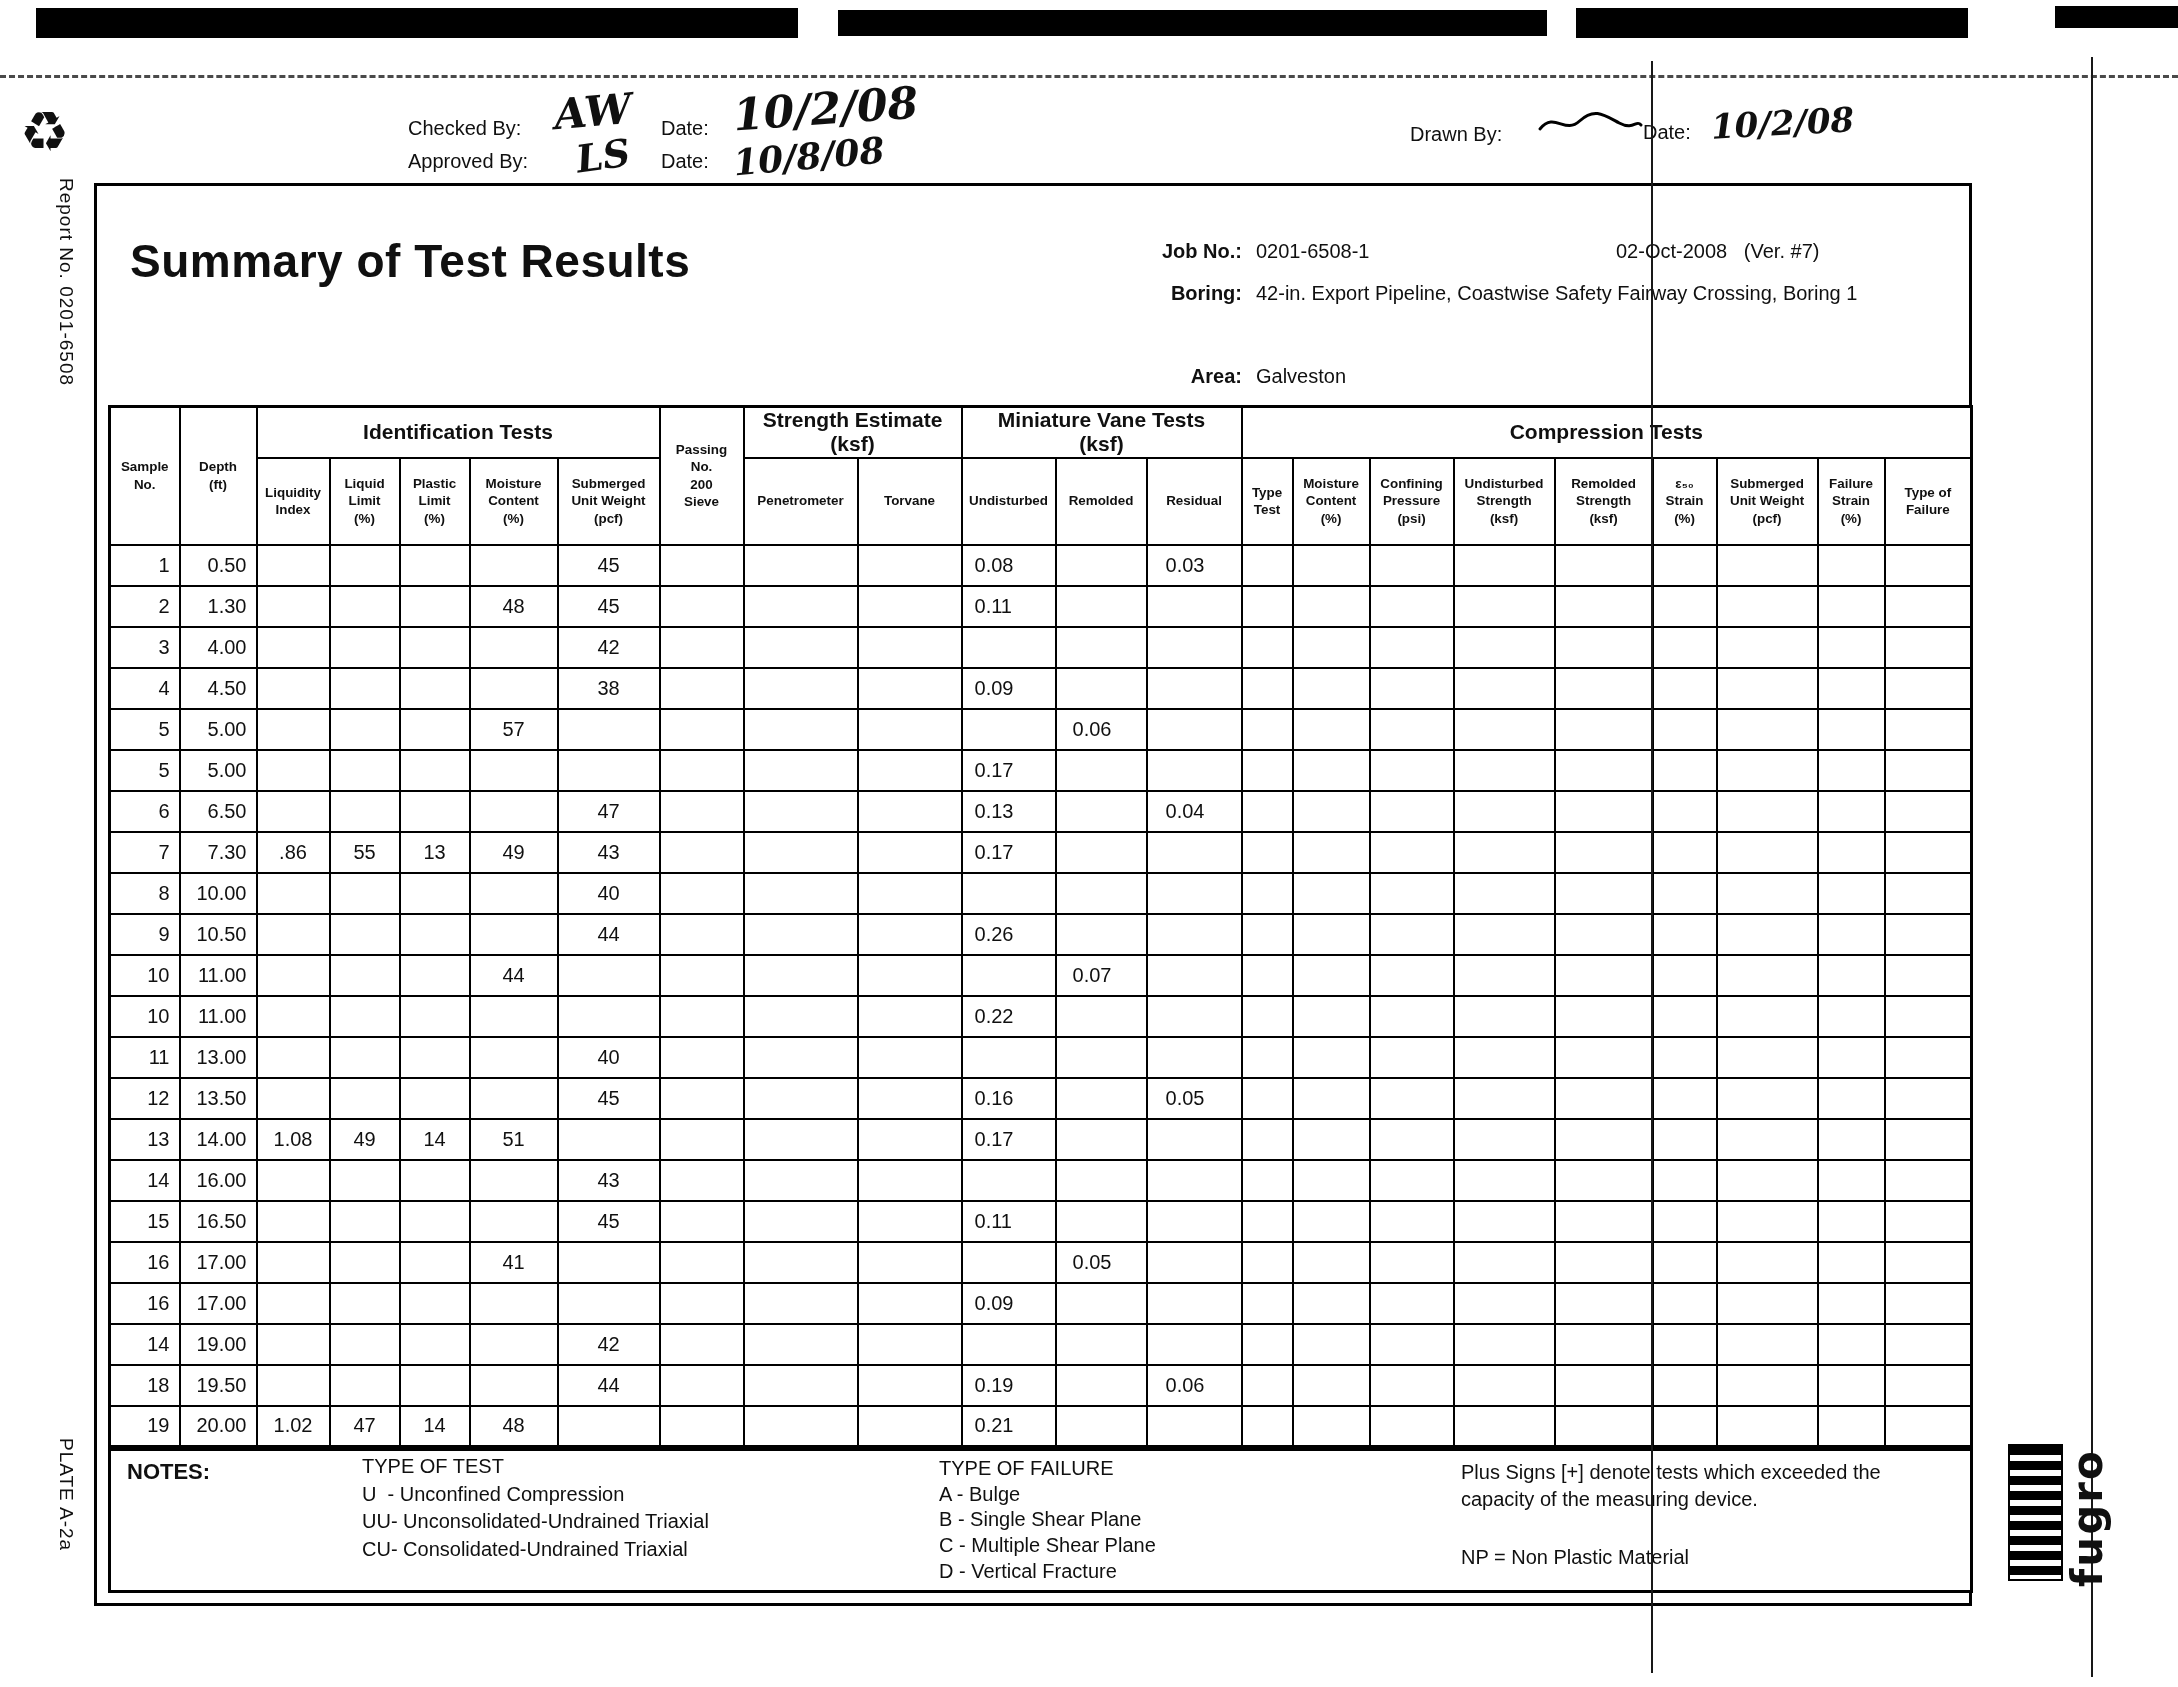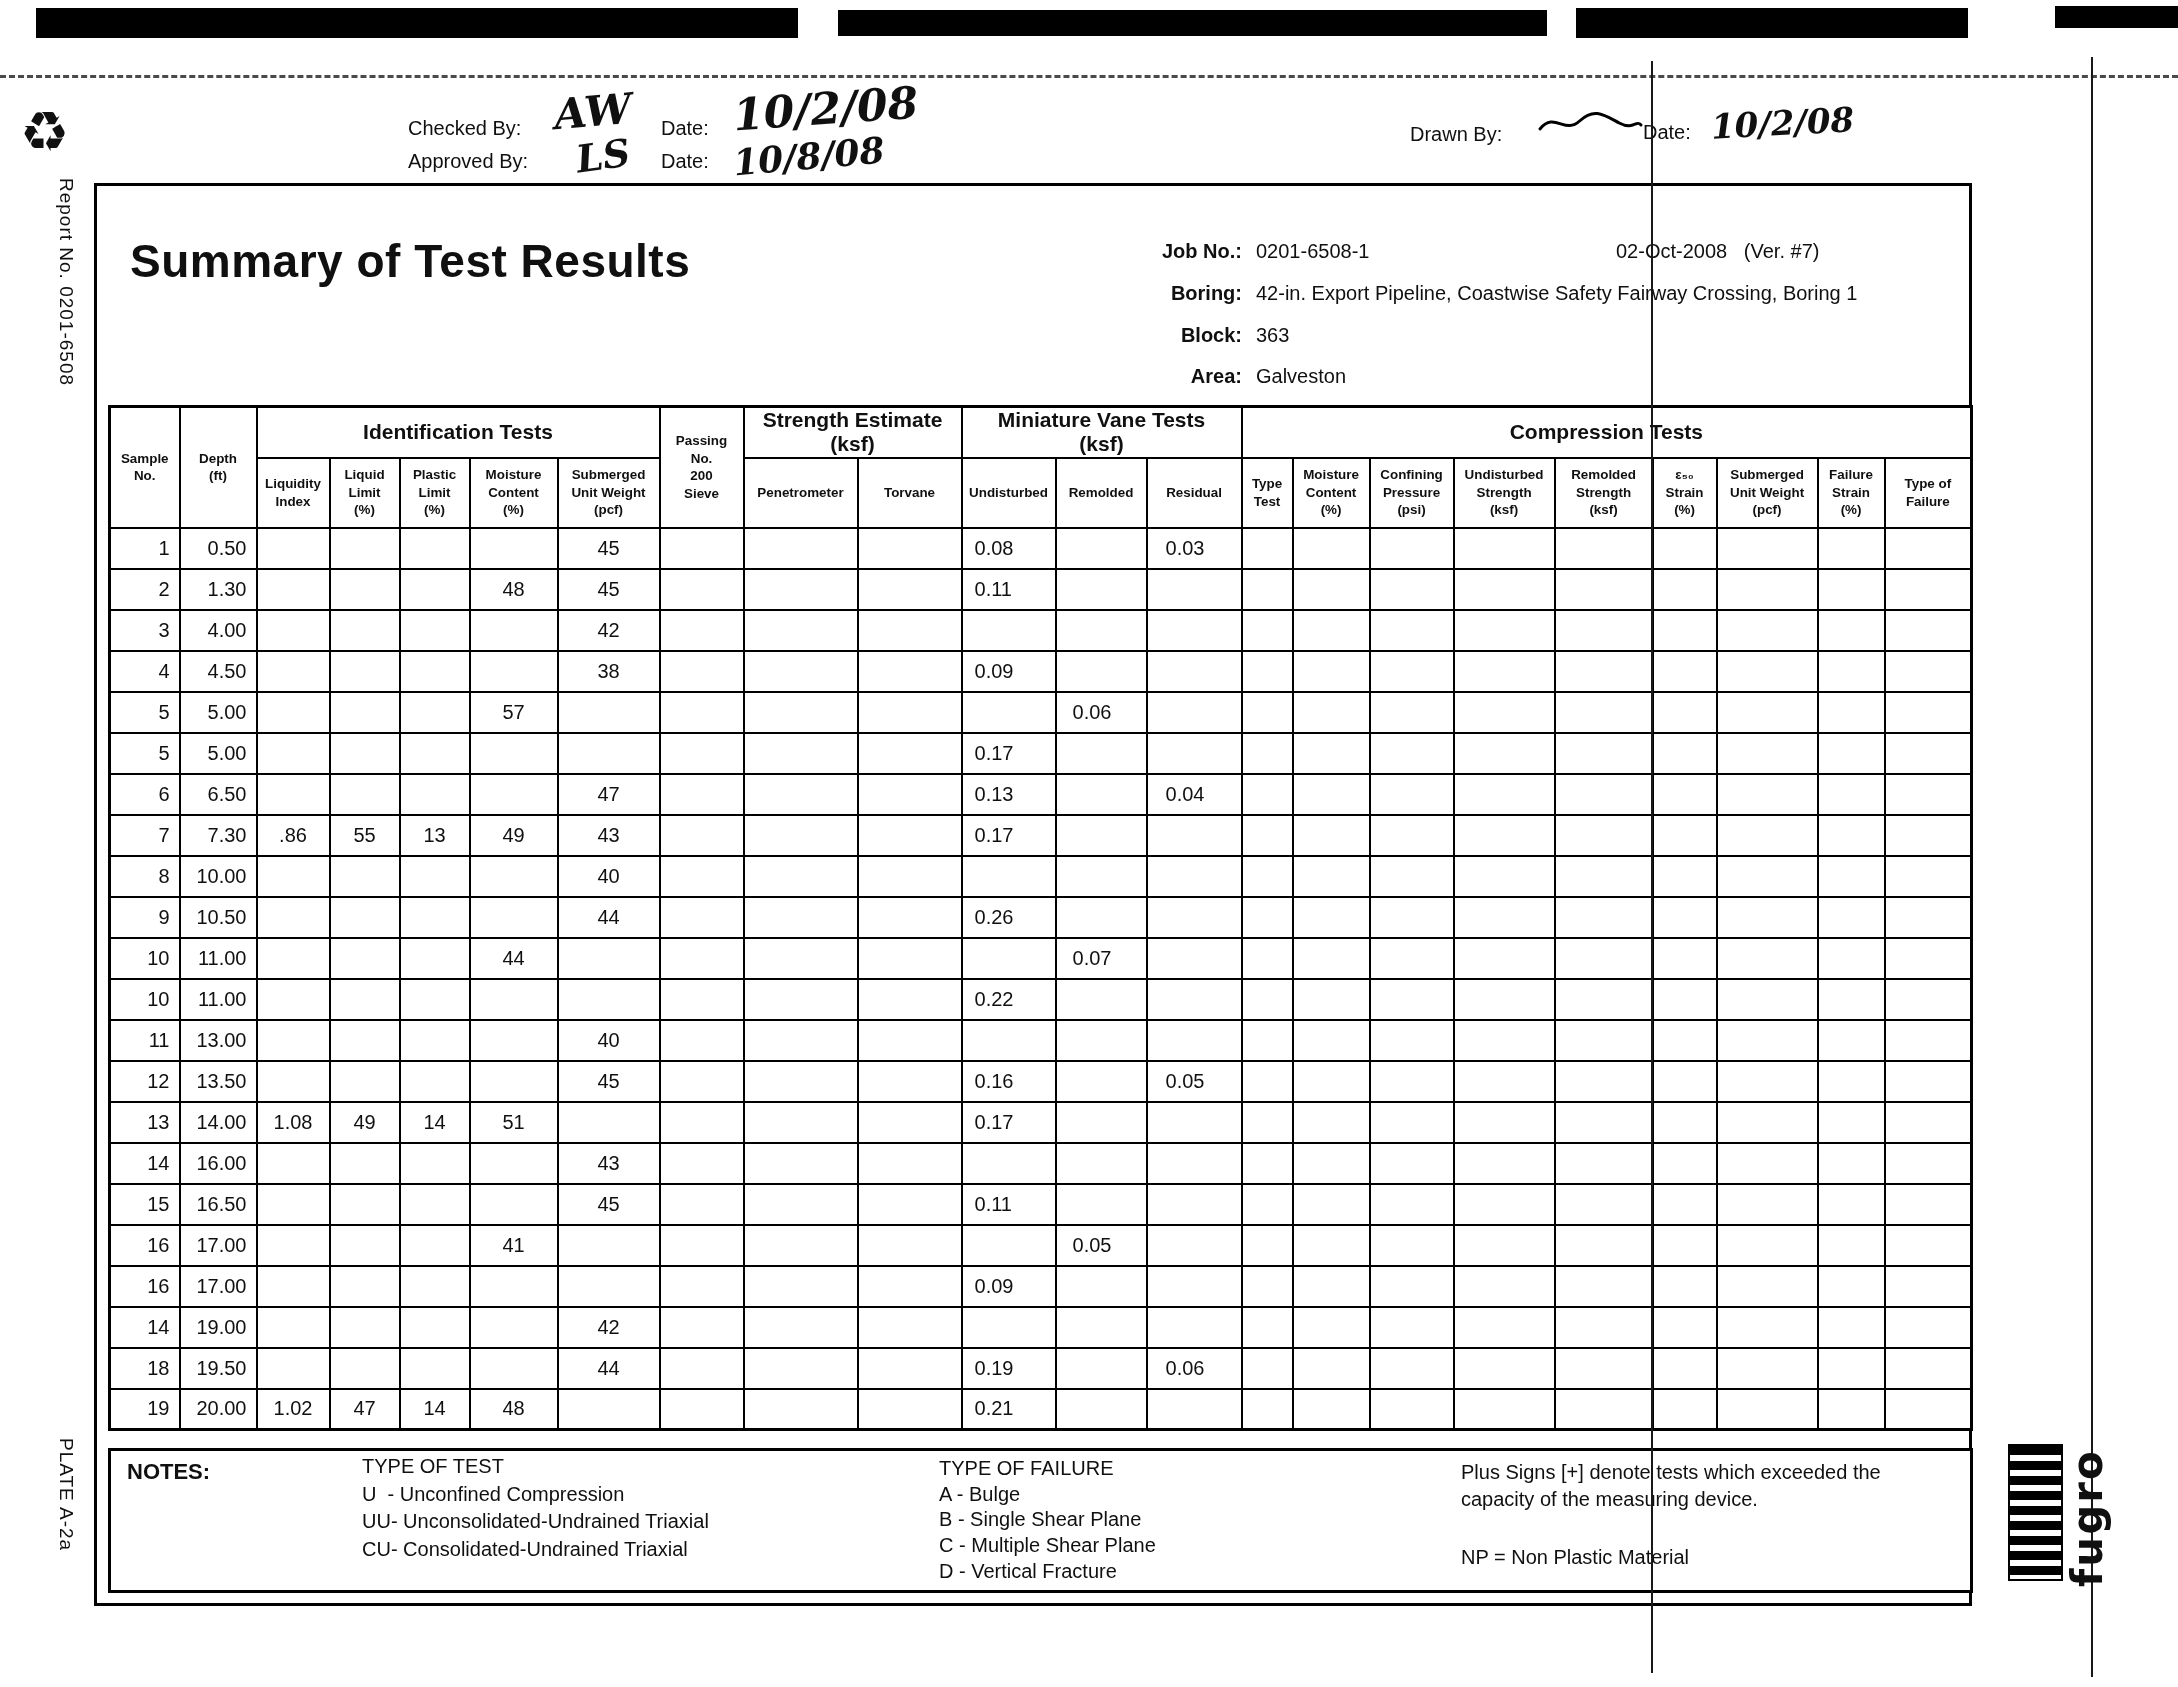--- a/index.html
+++ b/index.html
@@ -49,21 +49,21 @@
   .job-row { position:absolute; left:931px; width:931px; font-size:20px; }
   .job-label { display:inline-block; width:214px; text-align:right; font-weight:bold; margin-right:14px; }
   #job-row-1 { top:54px; }  #job-row-2 { top:96px; }  #job-row-3 { top:138px; } #job-row-4 { top:179px; }
   #version-date { position:absolute; left:1519px; top:54px; font-size:20px; white-space:pre; }
 
   #results { position:absolute; left:11px; top:219px; border-collapse:collapse; table-layout:fixed; width:1865px; background:#fff; }
   #results th, #results td { border:2px solid #000; overflow:hidden; }
   #results { border:3px solid #000; }
   .grp { font-weight:bold; font-size:21px; white-space:pre-line; text-align:center; vertical-align:middle; line-height:1.15; }
   #grouprow { height:51px; }
-  #subrow   { height:70px; }
+  #subrow   { height:87px; }
   .hd  { font-weight:bold; font-size:13.4px; line-height:1.3; white-space:pre-line; text-align:center; vertical-align:middle; padding:2px;border-radius:30px; }
   #results tbody tr { height:41px; }
   #results tbody td { font-size:20px; text-align:center; vertical-align:middle; }
   #results tbody td.c0, #results tbody td.c1 { text-align:right; padding-right:9px; }
   #results tbody td.c10 { text-align:left; padding-left:12px; }
   #results tbody td.c11 { text-align:left; padding-left:16px; }
   #results tbody td.c12 { text-align:left; padding-left:18px; }
 
   #notes-box { position:absolute; left:11px; top:1262px; width:1865px; height:145px; border:3px solid #000; background:#fff; }
   .note-line { position:absolute; font-size:20px; white-space:pre; }
@@ -122,23 +122,20 @@
   <div id="main-box">
 
     <div id="page-title">Summary of Test Results</div>
 
     <div class="job-row" id="job-row-1">
       <span class="job-label">Job No.:</span><span>0201-6508-1</span>
     </div>
     <div id="version-date">02-Oct-2008   (Ver. #7)</div>
     <div class="job-row" id="job-row-2">
       <span class="job-label">Boring:</span><span>42-in. Export Pipeline, Coastwise Safety Fairway Crossing, Boring 1</span>
-    </div>
-    <div class="job-row" id="job-row-3">
-      <span class="job-label">Block:</span><span>363</span>
     </div>
     <div class="job-row" id="job-row-4">
       <span class="job-label">Area:</span><span>Galveston</span>
     </div>
 
     <table id="results">
       <colgroup>
         <col style="width:70px">
           <col style="width:77px">
           <col style="width:73px">

